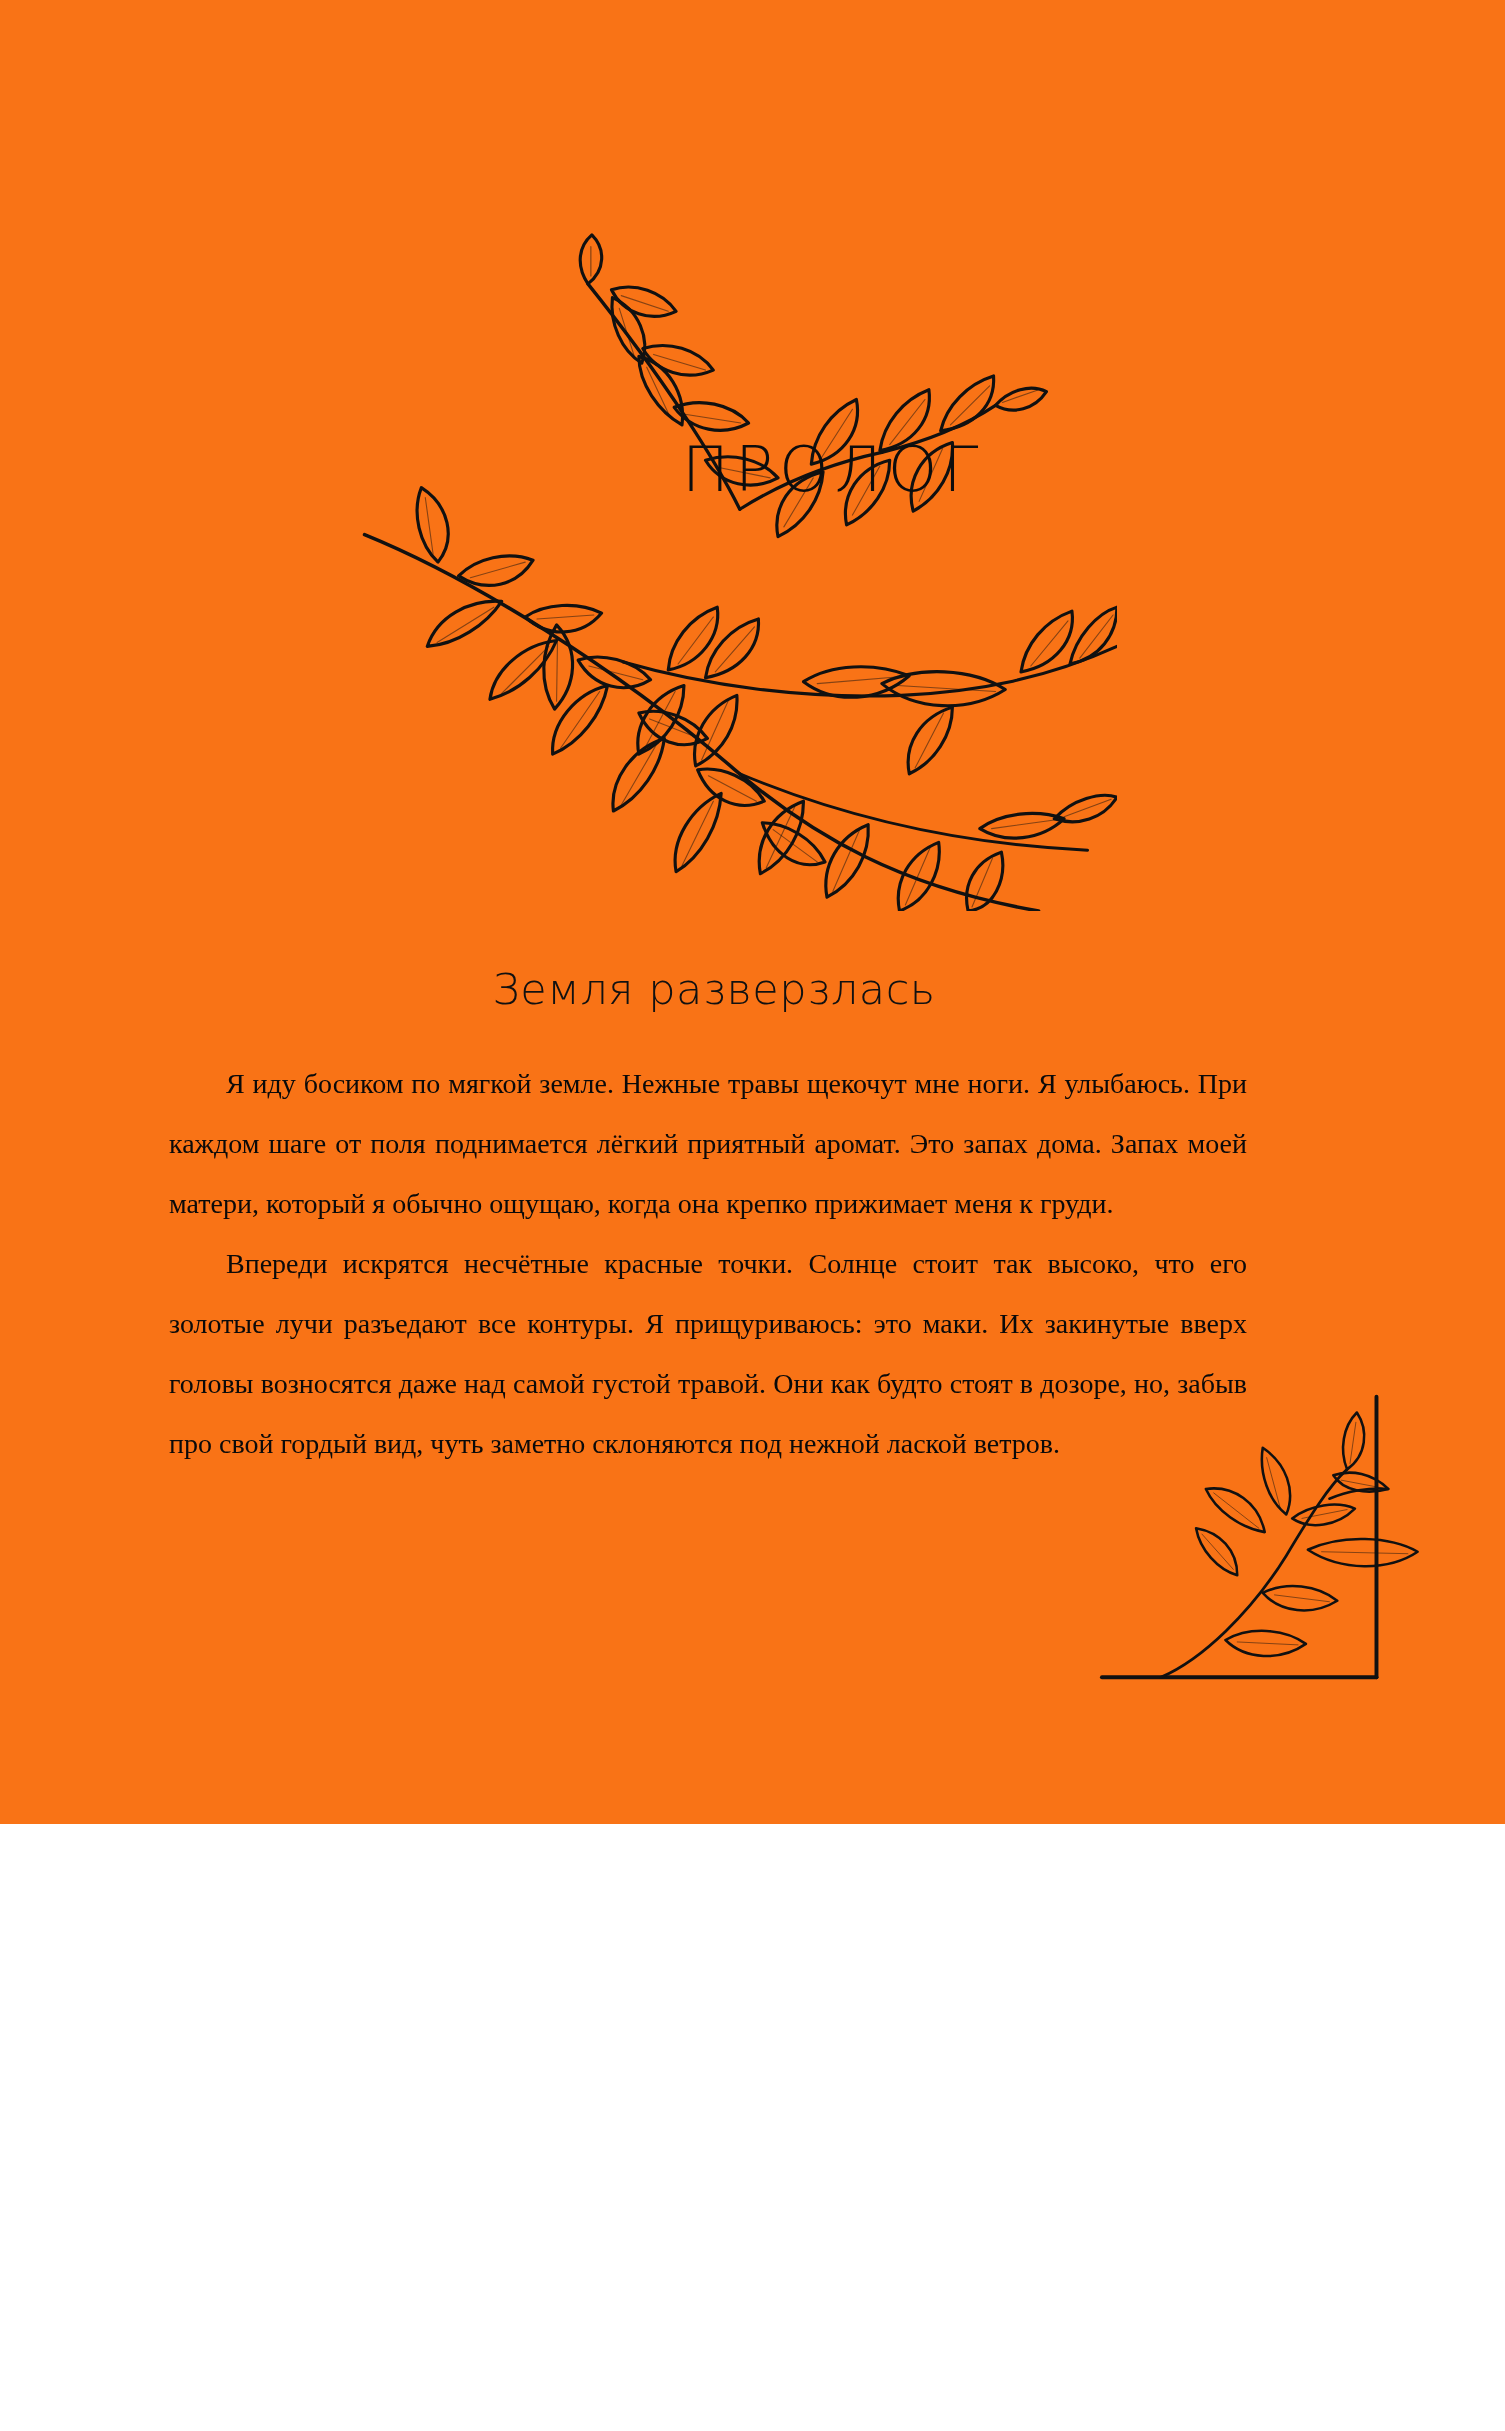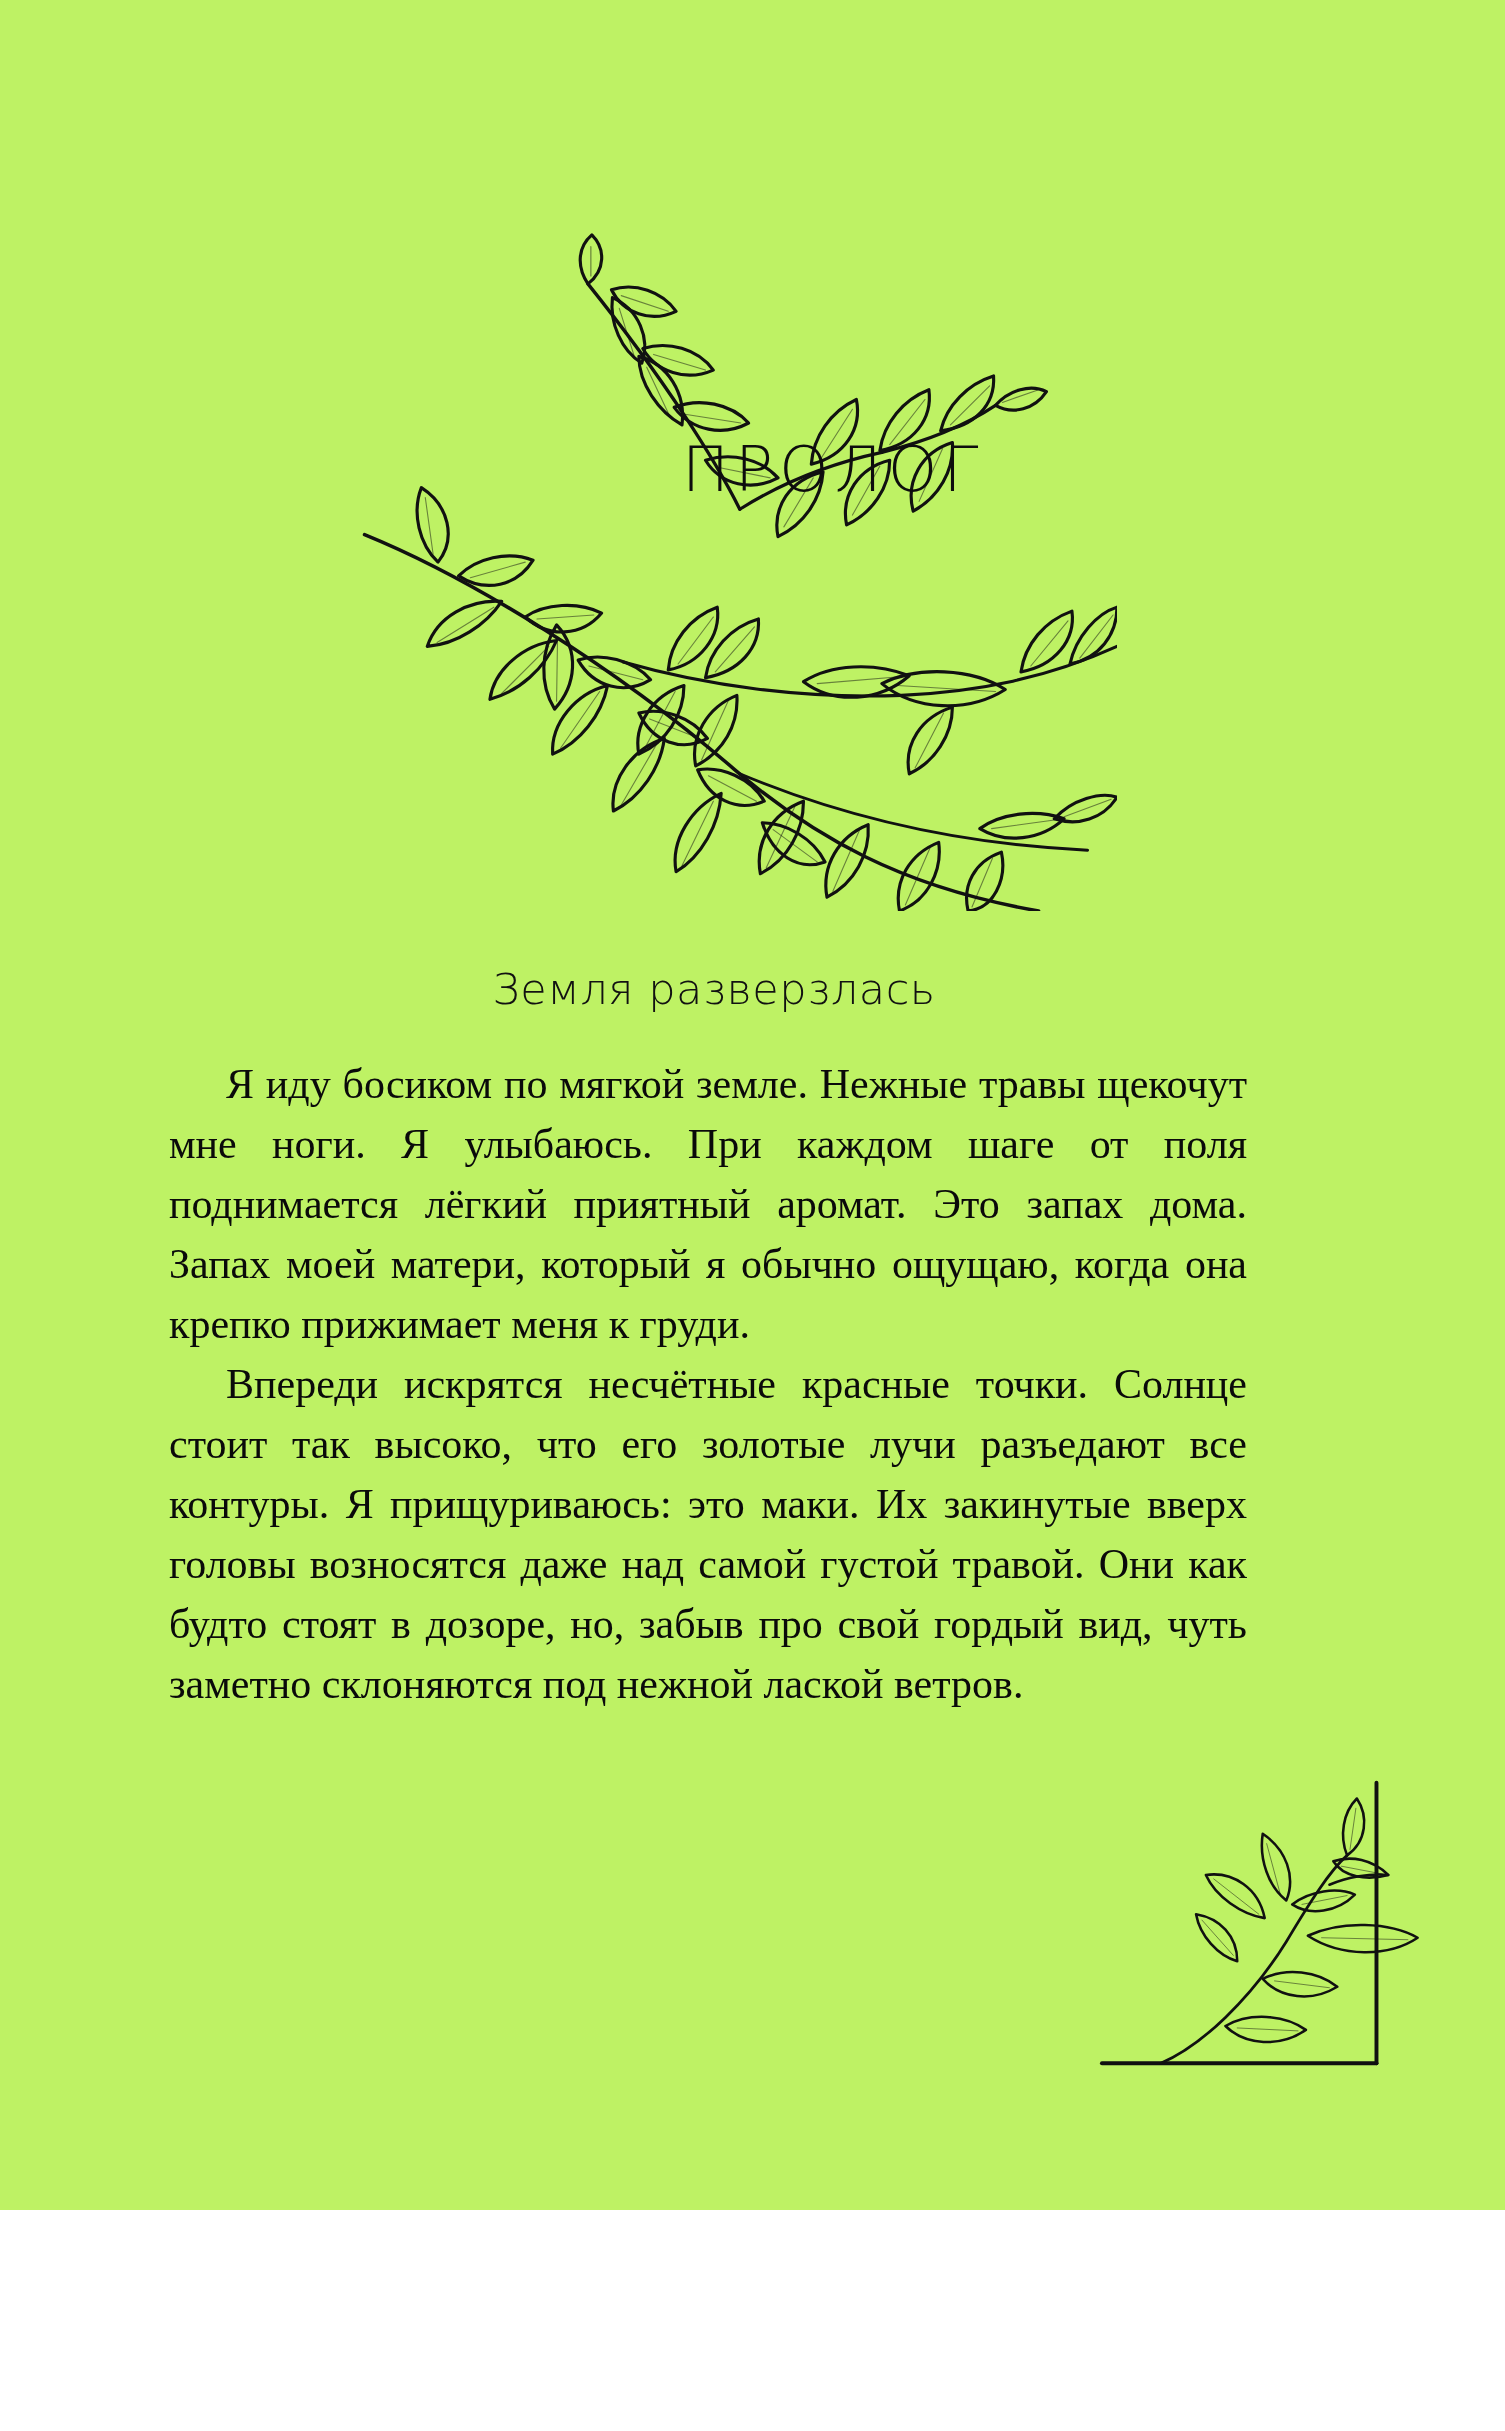--- a/index.html
+++ b/index.html
@@ -3,22 +3,22 @@
 <meta charset="utf-8">
 <style>
   html, body {
     margin: 0;
     padding: 0;
     background: #ffffff;
   }
   .page {
     position: relative;
     width: 1506px;
-    height: 2210px;
-    background: #bef264;
+    height: 1824px;
+    background: #f97316;
     overflow: hidden;
     font-family: "Liberation Serif", "DejaVu Serif", serif;
     color: #111111;
   }
 
   
   .ornament-top {
     position: absolute;
     left: 294px;
     top: 225px;
@@ -59,21 +59,21 @@
     line-height: 1;
     transform: translateX(-39px);
   }
 
   
   .body-text {
     position: absolute;
     left: 169px;
     top: 1054px;
     width: 1078px;
-    font-size: 42px;
+    font-size: 28px;
     line-height: 60px;
     text-align: justify;
     color: #0a0a0a;
   }
   .body-text p {
     margin: 0;
     text-indent: 57px;
     text-align: justify;
   }
   .body-text p:last-child { text-align: justify; }

